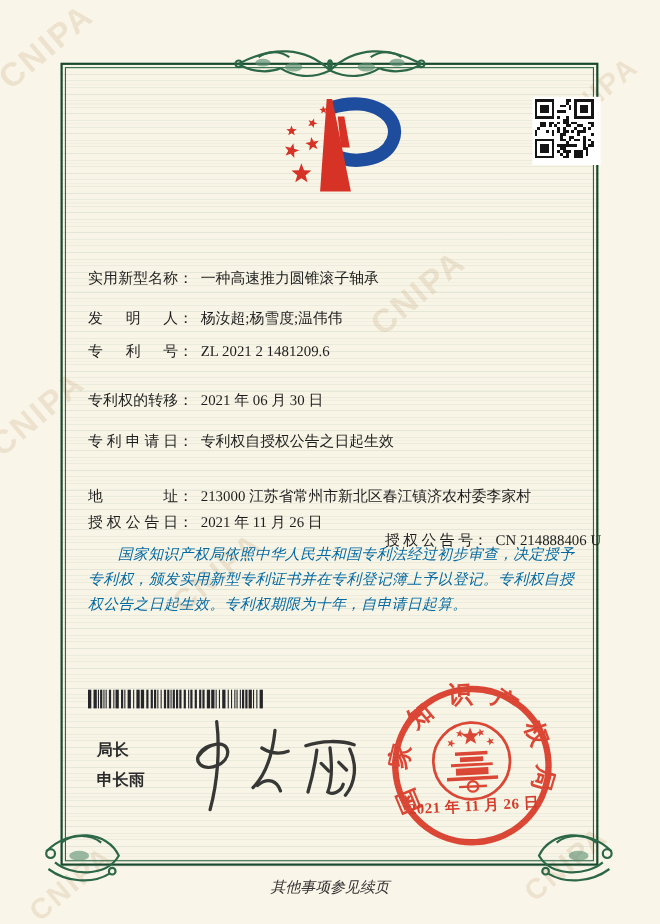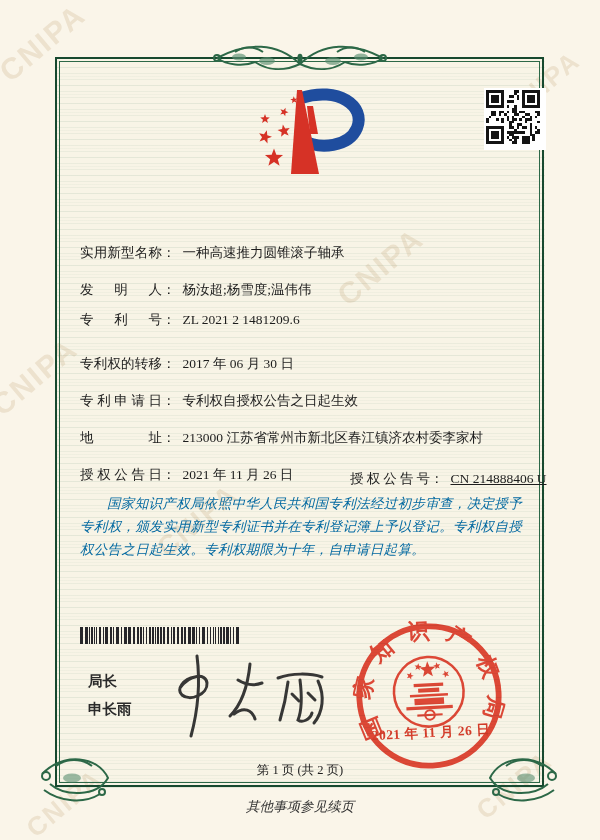--- a/index.html
+++ b/index.html
@@ -18,21 +18,21 @@
   .frame::after{content:"";position:absolute;inset:2px;border:1px solid #2c6847;}
   .content{position:absolute;inset:0;z-index:3;}
   .cert-no{position:absolute;left:80px;top:94px;font-size:13.5px;letter-spacing:1.5px;}
   .logo{position:absolute;left:240px;top:84px;width:140px;height:94px;}
   .qr{position:absolute;left:484px;top:88px;width:58px;height:58px;background:#fff;padding:2px;}
   .title{position:absolute;left:55px;top:172px;width:490px;text-align:center;
     font-size:30px;font-weight:700;letter-spacing:9px;text-indent:9px;color:#151515;}
   .frow{position:absolute;left:80px;width:452px;font-size:13.5px;white-space:nowrap;}
   .flabel{display:inline-block;width:82px;text-align:justify;text-align-last:justify;vertical-align:bottom;}
   .fcolon{display:inline-block;margin-right:7px;}
-  .fgroup2{position:absolute;left:270px;top:4px;text-decoration:underline;}
+  .fgroup2{position:absolute;left:270px;top:16px;}
   .fgroup2 .flabel{width:80px;}
   .body-par{position:absolute;left:80px;top:492px;width:442px;font-size:13.5px;line-height:1.72;
     text-align:justify;font-style:italic;color:#0369a1;}
   .body-par p{margin:0;text-indent:2em;letter-spacing:.3px;}
   .barcode{position:absolute;left:80px;top:627px;height:17px;display:flex;align-items:stretch;}
   .barcode span{display:block;background:#26262a;}
   .sig-title{position:absolute;left:88px;top:672px;font-family:"Liberation Sans","DejaVu Sans",sans-serif;
     font-weight:600;font-size:14.5px;color:#2b2b2b;}
   .sig-name{position:absolute;left:88px;top:700px;font-family:"Liberation Sans","DejaVu Sans",sans-serif;
     font-weight:600;font-size:14.5px;color:#2b2b2b;}
@@ -207,26 +207,26 @@
     <div class="frow" style="top:244px">
       <span class="flabel">实用新型名称</span><span class="fcolon">：</span><span>一种高速推力圆锥滚子轴承</span>
     </div>
     <div class="frow" style="top:281px">
       <span class="flabel">发明人</span><span class="fcolon">：</span><span>杨汝超;杨雪度;温伟伟</span>
     </div>
     <div class="frow" style="top:311px">
       <span class="flabel">专利号</span><span class="fcolon">：</span><span>ZL 2021 2 1481209.6</span>
     </div>
     <div class="frow" style="top:355px">
-      <span class="flabel">专利权的转移</span><span class="fcolon">：</span><span>2017 年 06 月 30 日</span>
+      <span class="flabel">专利权的转移</span><span class="fcolon">：</span><span>2021 年 06 月 30 日</span>
     </div>
     <div class="frow" style="top:392px">
       <span class="flabel">专利申请日</span><span class="fcolon">：</span><span>专利权自授权公告之日起生效</span>
     </div>
-    <div class="frow" style="top:429px">
+    <div class="frow" style="top:442px">
       <span class="flabel">地址</span><span class="fcolon">：</span><span>213000 江苏省常州市新北区春江镇济农村委李家村</span>
     </div>
     <div class="frow" style="top:466px">
       <span class="flabel">授权公告日</span><span class="fcolon">：</span><span>2021 年 11 月 26 日</span>
       <span class="fgroup2">
         <span class="flabel">授权公告号</span><span class="fcolon">：</span><span>CN 214888406 U</span>
       </span>
     </div>
 
     <div class="body-par">
@@ -295,21 +295,20 @@
         <path d="M84,66 C94,58 102,62 105,71"></path>
         <path d="M128,30 C142,25 160,25 172,29"></path>
         <path d="M138,34 C136,50 133,62 130,72"></path>
         <path d="M150,32 C152,48 152,62 148,72 C152,75 160,72 162,65"></path>
         <path d="M142,46 l7,7"></path>
         <path d="M158,45 l7,7"></path>
         <path d="M168,33 C175,48 173,64 164,75"></path>
       </svg>
     </div>
 
-    <div class="page-num">第 1 页 (共 2 页)</div>
     <div class="cont-note">其他事项参见续页</div>
   </div>
 
   <div class="seal">
     <svg width="152" height="152" viewBox="0 0 144 144">
       <circle cx="72" cy="72" r="66" fill="none" stroke="#e23b2b" stroke-width="5.5"></circle>
       <path id="ring-path" d="M 33,111 A 55,55 0 1 1 111,111" fill="none"></path>
       <text font-size="21" font-weight="700" fill="#e23b2b" letter-spacing="14" font-family="serif">
         <textPath href="#ring-path" startOffset="50%" text-anchor="middle">国家知识产权局</textPath>
       </text>

